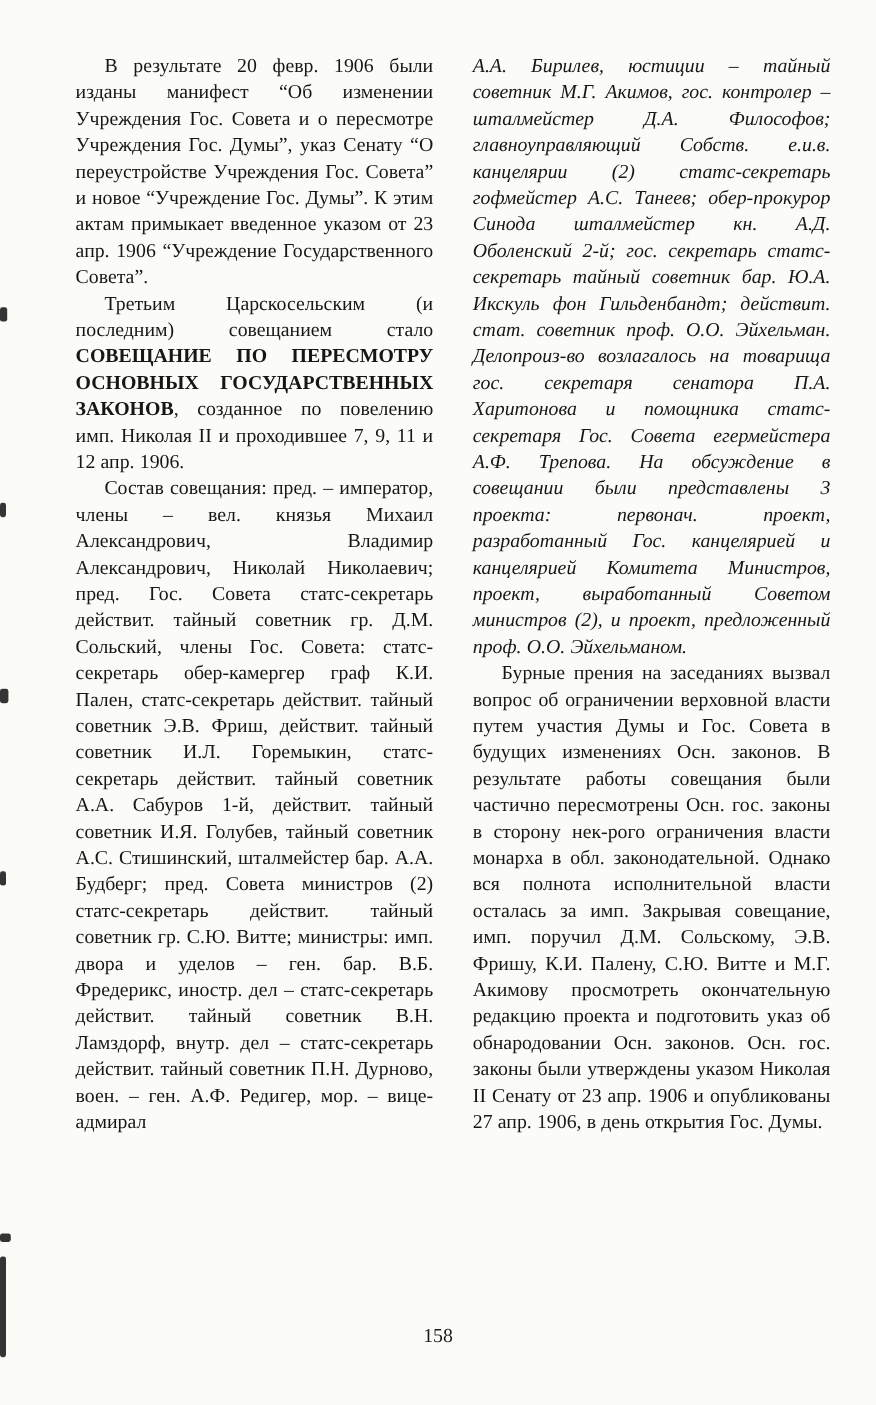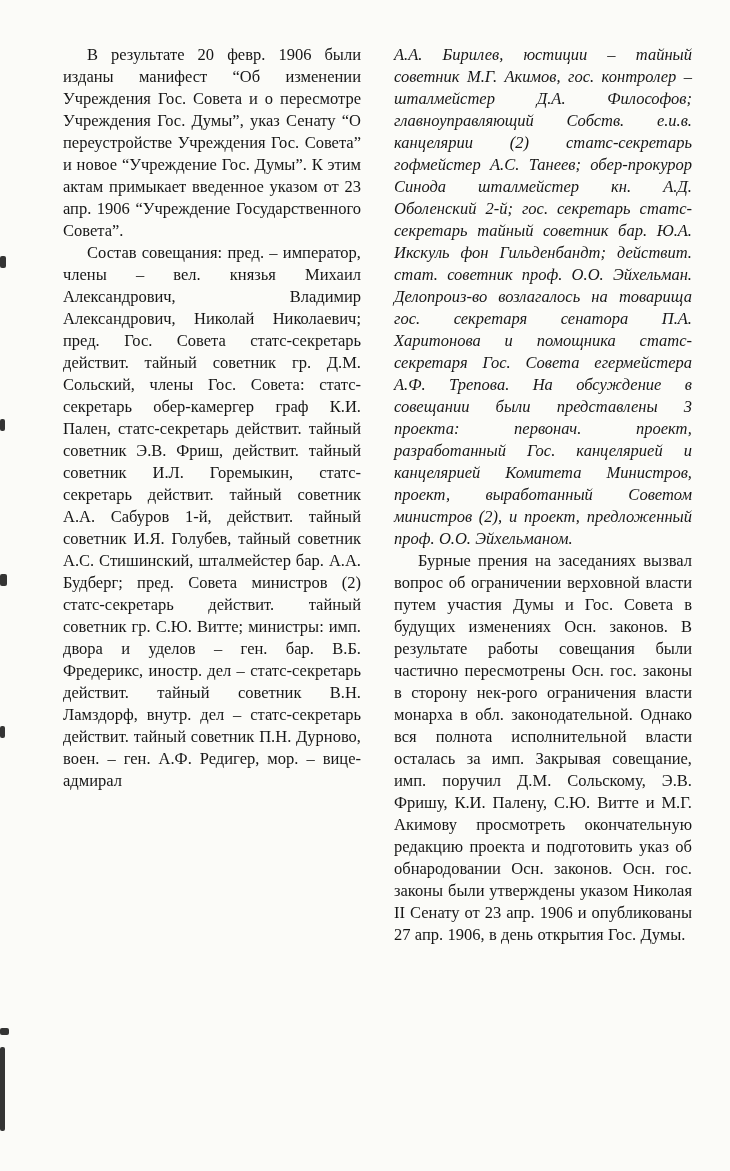--- a/index.html
+++ b/index.html
@@ -81,24 +81,26 @@
   <div class="artifact a3"></div>
   <div class="artifact a4"></div>
   <div class="artifact a5"></div>
   <div class="artifact a6"></div>
 
   <div class="text-block">
     <div class="cols">
 
       <div class="col" lang="ru">
         <p>В результате 20 февр. 1906 были изданы манифест “Об изменении Учреждения Гос. Совета и о пересмотре Учреждения Гос. Думы”, указ Сенату “О переустройстве Учреждения Гос. Совета” и новое “Учреждение Гос. Думы”. К этим актам примыкает введенное указом от 23 апр. 1906 “Учреждение Государственного Совета”.</p>
+        <p><span>Третьим Царскосельским (и последним) совещанием стало </span><span class="bold-caps">СОВЕЩАНИЕ ПО ПЕРЕСМОТРУ ОСНОВНЫХ ГОСУДАРСТВЕННЫХ ЗАКОНОВ</span><span>, созданное по повелению имп. Николая II и проходившее 7, 9, 11 и 12 апр. 1906.</span></p>
         <p>Состав совещания: пред. – император, члены – вел. князья Михаил Александрович, Владимир Александрович, Николай Николаевич; пред. Гос. Совета статс-секретарь действит. тайный советник гр. Д.М. Сольский, члены Гос. Совета: статс-секретарь обер-камергер граф К.И. Пален, статс-секретарь действит. тайный советник Э.В. Фриш, действит. тайный советник И.Л. Горемыкин, статс-секретарь действит. тайный советник А.А. Сабуров 1-й, действит. тайный советник И.Я. Голубев, тайный советник А.С. Стишинский, шталмейстер бар. А.А. Будберг; пред. Совета министров (2) статс-секретарь действит. тайный советник гр. С.Ю. Витте; министры: имп. двора и уделов – ген. бар. В.Б. Фредерикс, иностр. дел – статс-секретарь действит. тайный советник В.Н. Ламздорф, внутр. дел – статс-секретарь действит. тайный советник П.Н. Дурново, воен. – ген. А.Ф. Редигер, мор. – вице-адмирал</p>
       </div>
 
       <div class="col" lang="ru">
         <p class="noindent">А.А. Бирилев, юстиции – тайный советник М.Г. Акимов, гос. контролер – шталмейстер Д.А. Философов; главноуправляющий Собств. е.и.в. канцелярии (2) статс-секретарь гофмейстер А.С. Танеев; обер-прокурор Синода шталмейстер кн. А.Д. Оболенский 2-й; гос. секретарь статс-секретарь тайный советник бар. Ю.А. Икскуль фон Гильденбандт; действит. стат. советник проф. О.О. Эйхельман. Делопроиз-во возлагалось на товарища гос. секретаря сенатора П.А. Харитонова и помощника статс-секретаря Гос. Совета егермейстера А.Ф. Трепова. На обсуждение в совещании были представлены 3 проекта: первонач. проект, разработанный Гос. канцелярией и канцелярией Комитета Министров, проект, выработанный Советом министров (2), и проект, предложенный проф. О.О. Эйхельманом.</p>
         <p>Бурные прения на заседаниях вызвал вопрос об ограничении верховной власти путем участия Думы и Гос. Совета в будущих изменениях Осн. законов. В результате работы совещания были частично пересмотрены Осн. гос. законы в сторону нек-рого ограничения власти монарха в обл. законодательной. Однако вся полнота исполнительной власти осталась за имп. Закрывая совещание, имп. поручил Д.М. Сольскому, Э.В. Фришу, К.И. Палену, С.Ю. Витте и М.Г. Акимову просмотреть окончательную редакцию проекта и подготовить указ об обнародовании Осн. законов. Осн. гос. законы были утверждены указом Николая II Сенату от 23 апр. 1906 и опубликованы 27 апр. 1906, в день открытия Гос. Думы.</p>
       </div>
 
     </div>
   </div>
 
+  <div class="pagenum">158</div>
 </div>
 
 </body></html>

